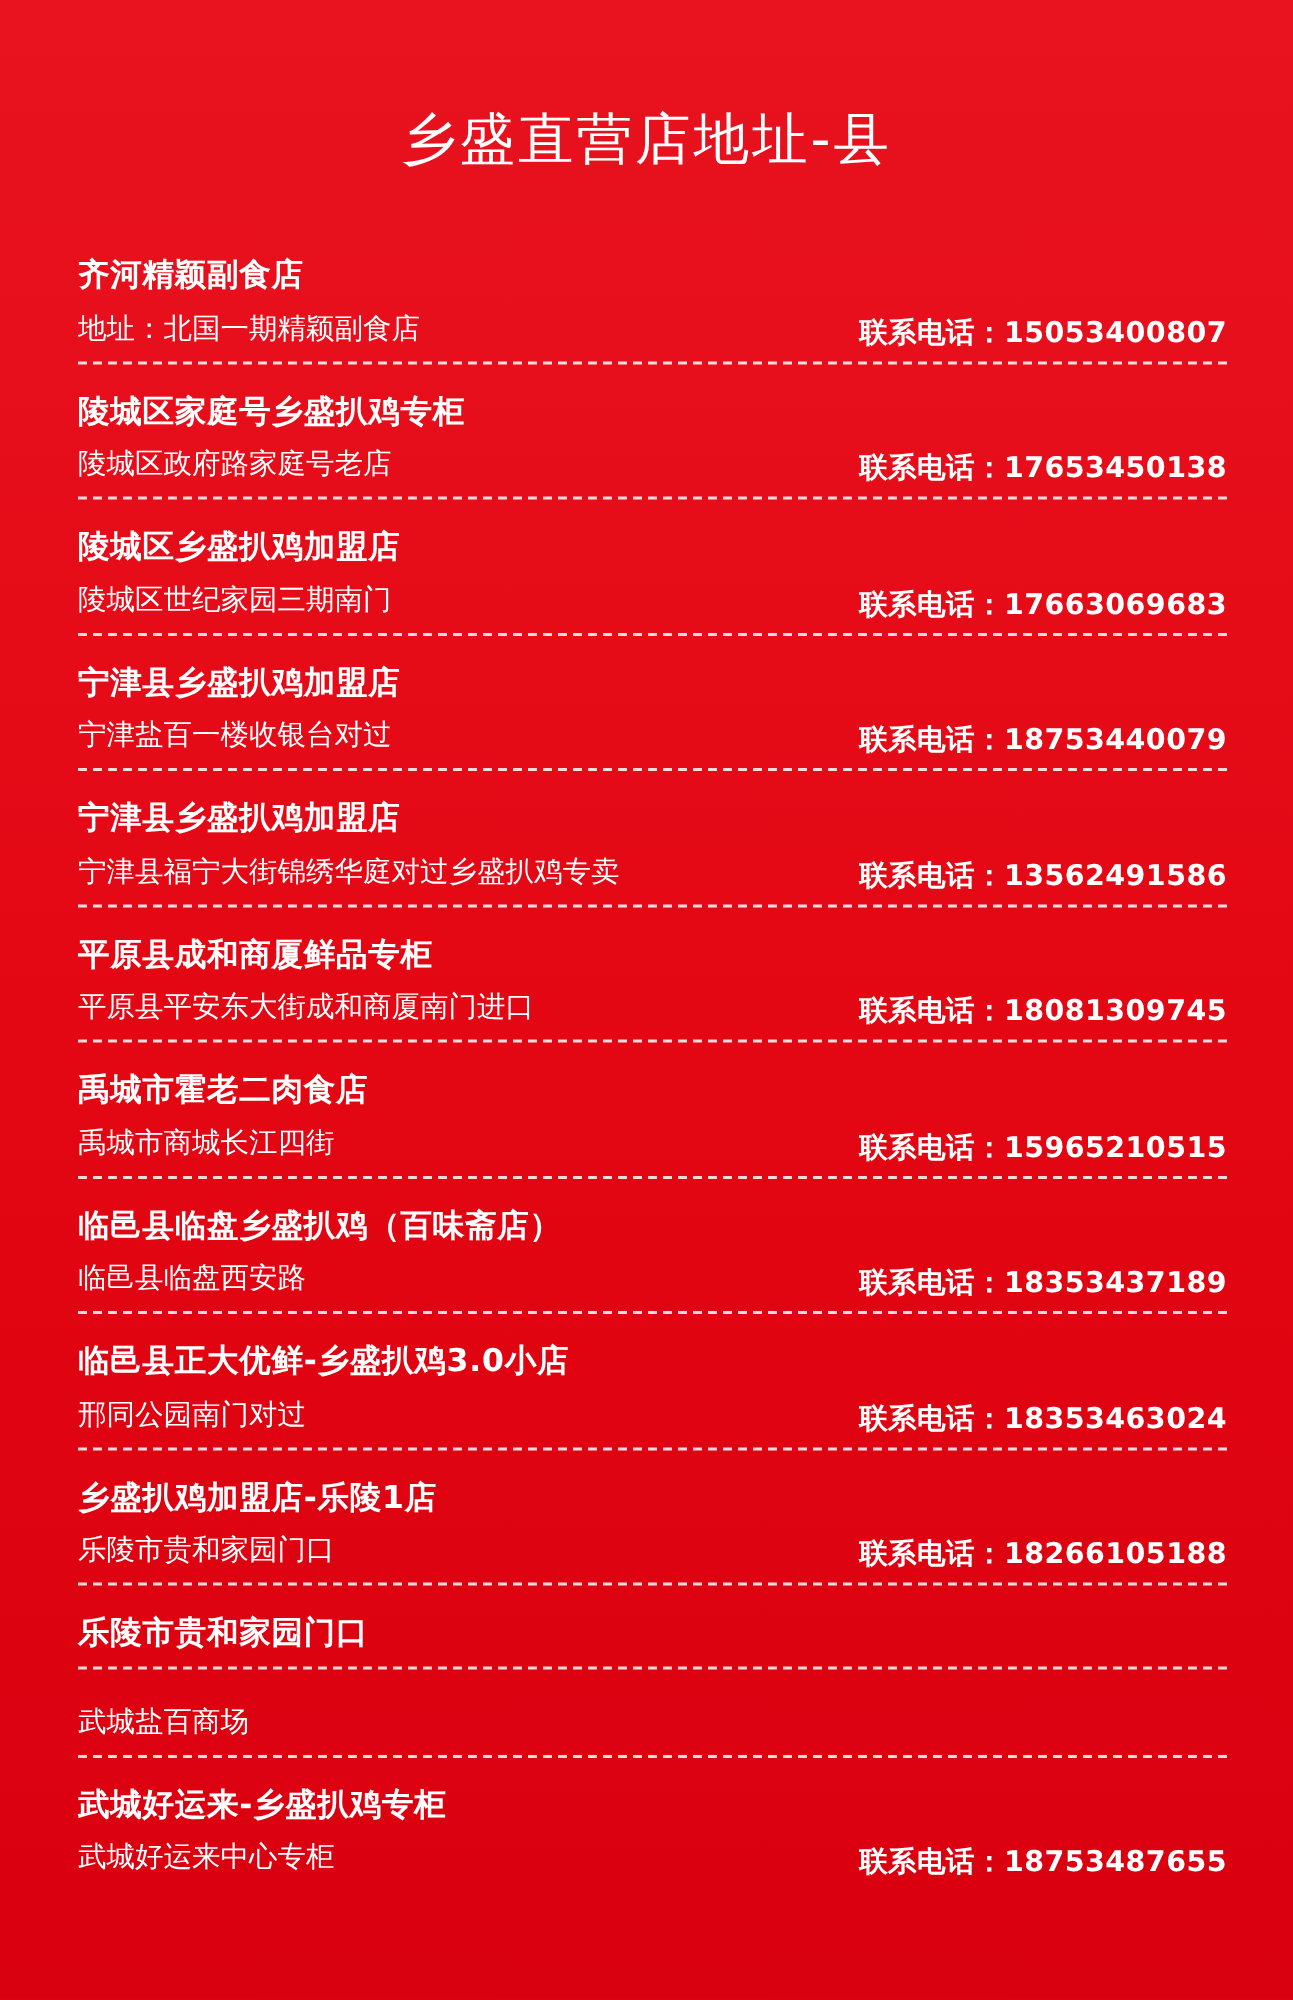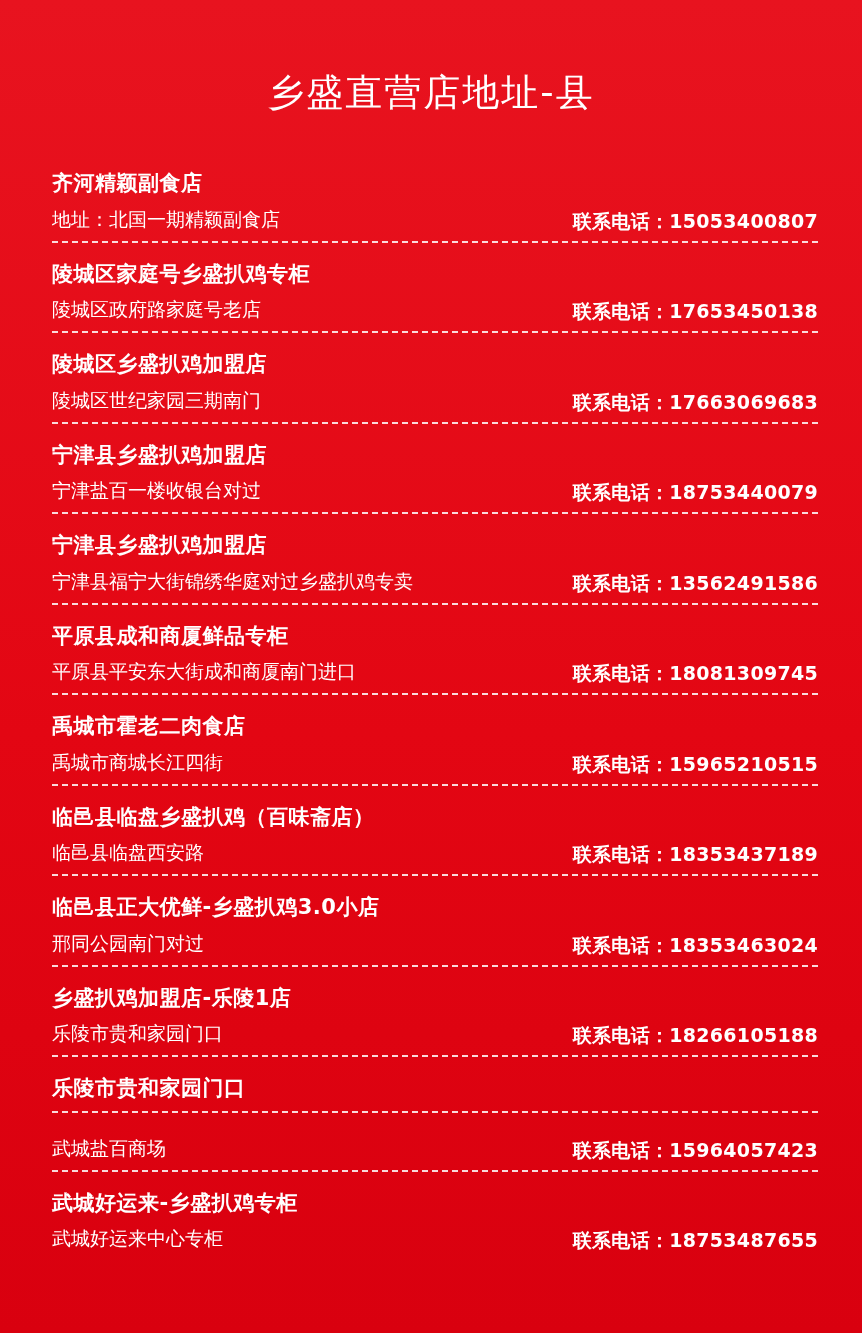--- a/index.html
+++ b/index.html
@@ -167,21 +167,20 @@
         </div>
         <hr class="divider">
       </div>
       <div class="store-item">
         <div class="store-name">乐陵市贵和家园门口</div>
         <hr class="divider">
       </div>
       <div class="store-item">
         <div class="store-row">
           <div class="store-address">武城盐百商场</div>
-          <div class="store-phone">联系电话：15964057423</div>
         </div>
         <hr class="divider">
       </div>
       <div class="store-item">
         <div class="store-name">武城好运来-乡盛扒鸡专柜</div>
         <div class="store-row">
           <div class="store-address">武城好运来中心专柜</div>
           <div class="store-phone">联系电话：18753487655</div>
         </div>
       </div>

